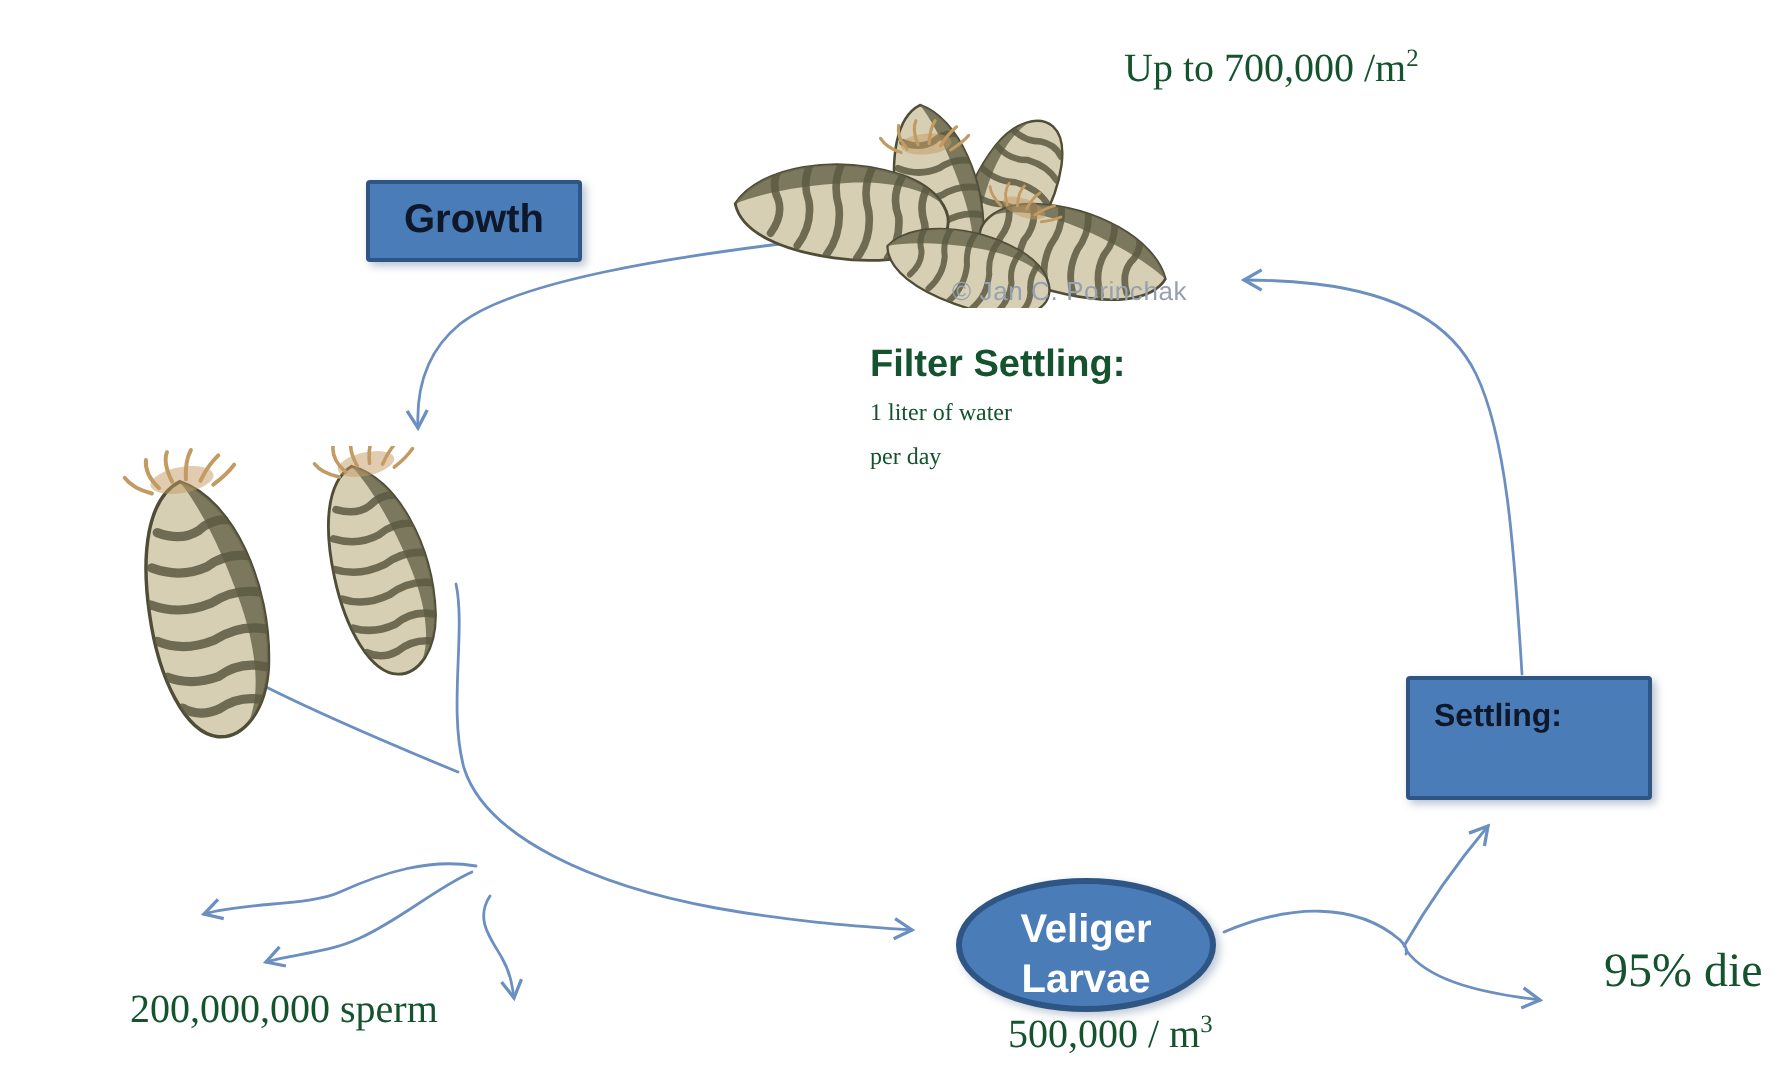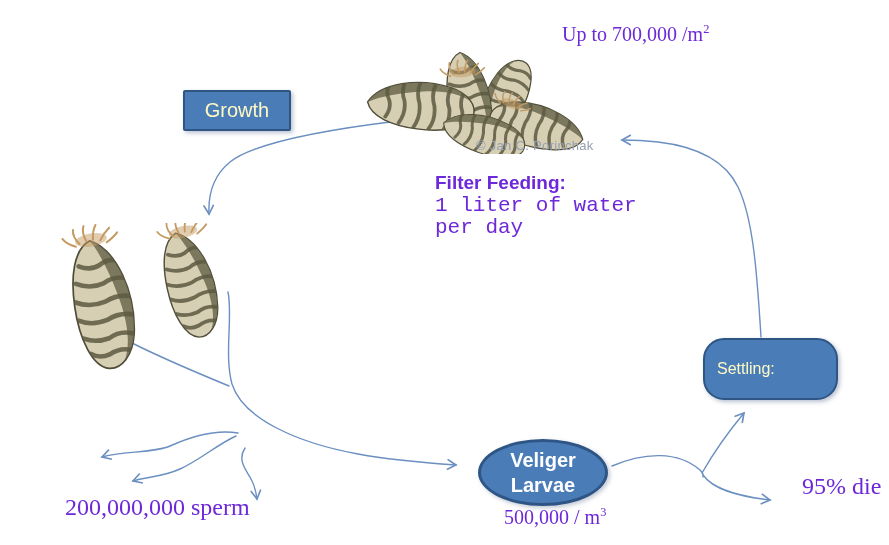--- a/index.html
+++ b/index.html
@@ -6,46 +6,46 @@
     --box-fill:#4a7db8; --box-border:#2e5584; --arrow:#6a8fc0;
     --shell-base:#d6cfb4; --shell-stripe:#5d5a42; --shell-rim:#716e54;
     --shell-edge:#4f4c38; --shell-fuzz:#c39a62; --credit-color:#95a0b0;
   }
   html,body{margin:0;padding:0;background:#fff;}
   #canvas{position:relative;width:889px;height:545px;background:#fff;overflow:hidden;
           font-family:"Liberation Serif",serif;}
   svg{display:block;}
   .layer{position:absolute;left:0;top:0;z-index:1;}
   .art{position:absolute;z-index:2;}
-  .txt{position:absolute;z-index:3;color:#6d28d9;white-space:nowrap;}
+  .txt{position:absolute;z-index:3;color:#14532d;white-space:nowrap;}
   .serif{font-family:"Liberation Serif",serif;}
   sup{font-size:0.62em;}
 
   .blue-box{position:absolute;z-index:3;background:var(--box-fill);
             border:2.5px solid var(--box-border);border-radius:2px;
             box-shadow:2px 2px 4px rgba(100,120,150,.45);
-            color:#fef9c3;font-family:"Liberation Sans",sans-serif;font-weight:normal;}
+            color:#0f172a;font-family:"Liberation Sans",sans-serif;font-weight:bold;}
   #growth-box{left:183px;top:90px;width:104px;height:37px;
               display:flex;align-items:center;justify-content:center;font-size:20px;}
-  #settling-box{left:703px;top:338px;width:135px;height:62px;box-sizing:border-box;
-                padding:17px 0 0 12px;font-size:16px;line-height:24px;border-radius:21px;}
+  #settling-box{left:703px;top:338px;width:123px;height:62px;box-sizing:border-box;
+                padding:7px 0 0 12px;font-size:16px;line-height:24px;}
   #veliger-node{left:478px;top:439px;width:130px;height:67px;box-sizing:border-box;
                 position:absolute;z-index:3;background:var(--box-fill);
                 border:3px solid var(--box-border);border-radius:50%;
                 box-shadow:2px 2px 4px rgba(100,120,150,.4);
-                display:flex;flex-direction:column;align-items:center;justify-content:center;
+                display:flex;flex-direction:column;align-items:center;justify-content:flex-end;
                 color:#fff;font-family:"Liberation Sans",sans-serif;font-weight:bold;
                 font-size:20px;line-height:25px;}
 
   #density-top{left:562px;top:22px;font-size:20px;}
   #filter-feeding{left:435px;top:170px;}
   #filter-feeding .ff-title{font-family:"Liberation Sans",sans-serif;font-weight:bold;font-size:19px;line-height:25px;}
-  #filter-feeding .ff-line{font-family:Liberation Mono, monospace;font-size:21px;line-height:22px;}
+  #filter-feeding .ff-line{font-family:Liberation Serif, serif;font-size:12px;line-height:22px;}
   #eggs-label{left:233px;top:240px;font-size:20px;line-height:23.5px;}
-  #sperm-label{left:65px;top:494px;font-size:24px;}
+  #sperm-label{left:65px;top:494px;font-size:20px;}
   #veliger-density{left:504px;top:505px;font-size:20px;}
   #die-label{left:802px;top:473px;font-size:24px;}
   #image-credit{left:476px;top:138px;font-size:13px;letter-spacing:.3px;
                 color:var(--credit-color);font-family:"Liberation Sans",sans-serif;}
 
   .arrow{fill:none;stroke:var(--arrow);stroke-width:1.4;stroke-linecap:round;}
 </style>
 </head>
 <body>
 
@@ -119,21 +119,21 @@
 
   <div class="txt serif" id="density-top"><span>Up to 700,000 /m</span><sup>2</sup></div>
 
   <div class="blue-box" id="growth-box">
     <span>Growth</span>
   </div>
 
   <div class="txt" id="image-credit">© Jan C. Porinchak</div>
 
   <div class="txt" id="filter-feeding">
-    <div class="ff-title">Filter Feeding:</div>
+    <div class="ff-title">Filter Settling:</div>
     <div class="ff-line">1 liter of water</div>
     <div class="ff-line">per day</div>
   </div>
 
 
   <div class="txt serif" id="sperm-label">200,000,000 sperm</div>
 
   <div id="veliger-node">
     <div>Veliger</div>
     <div>Larvae</div>

